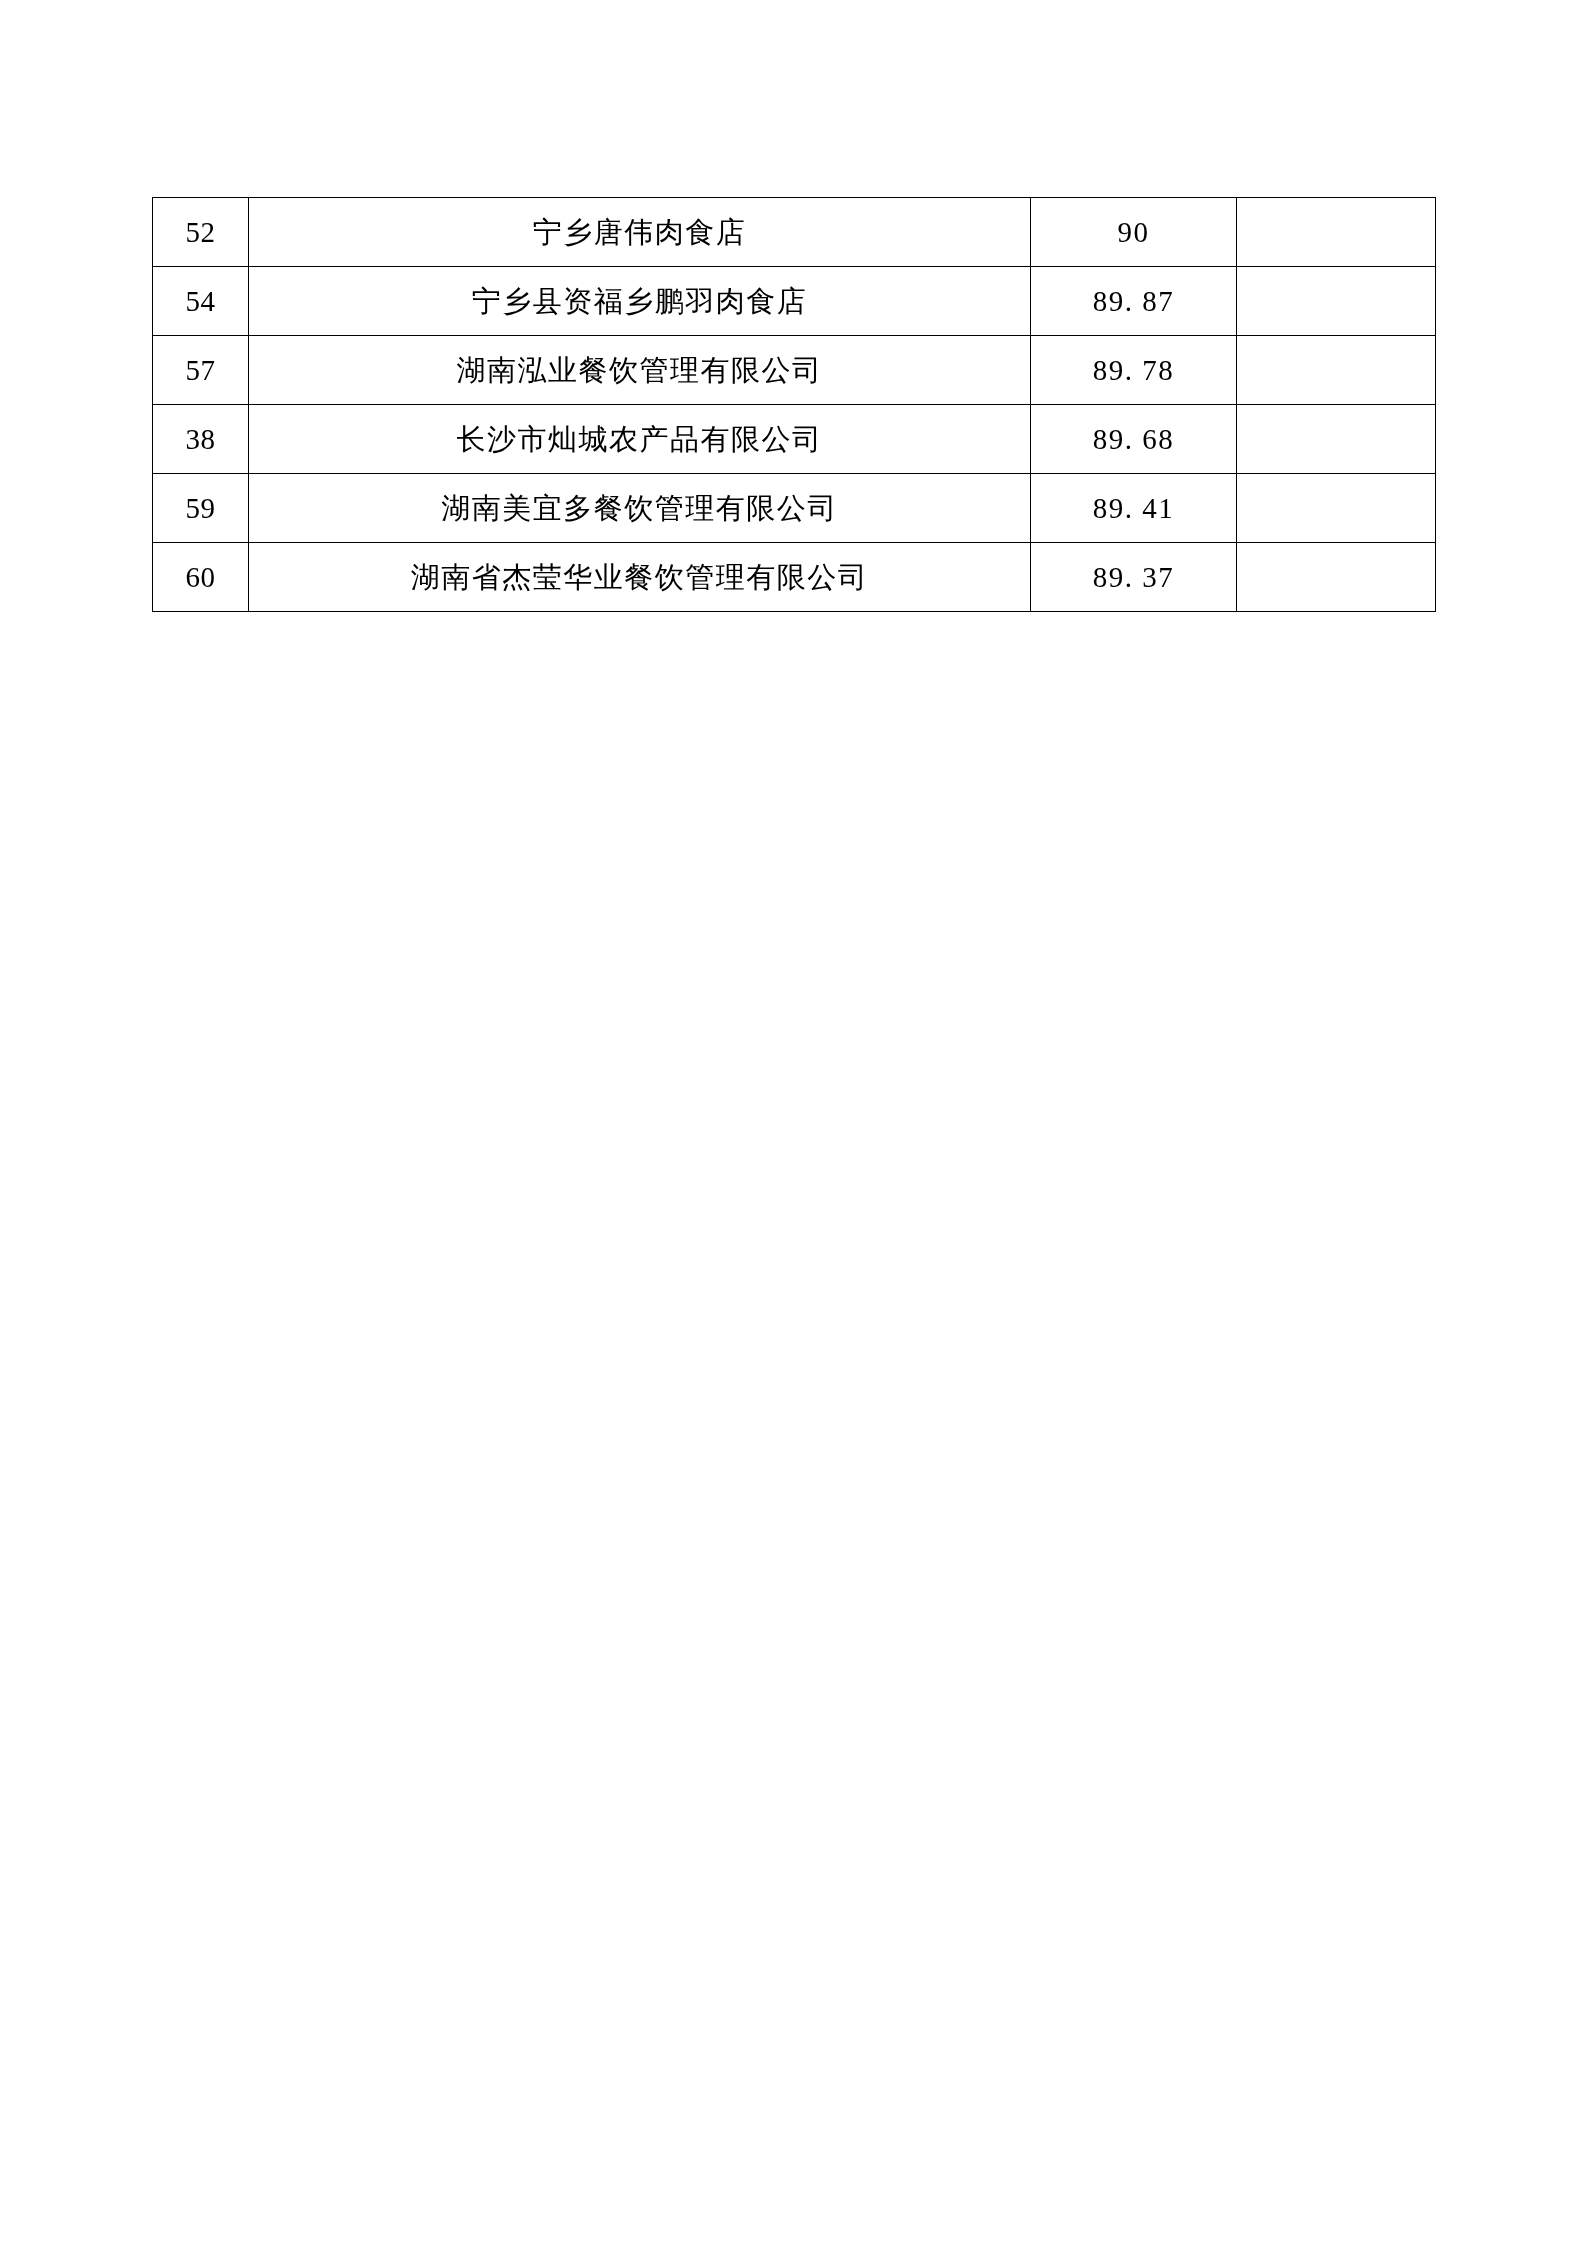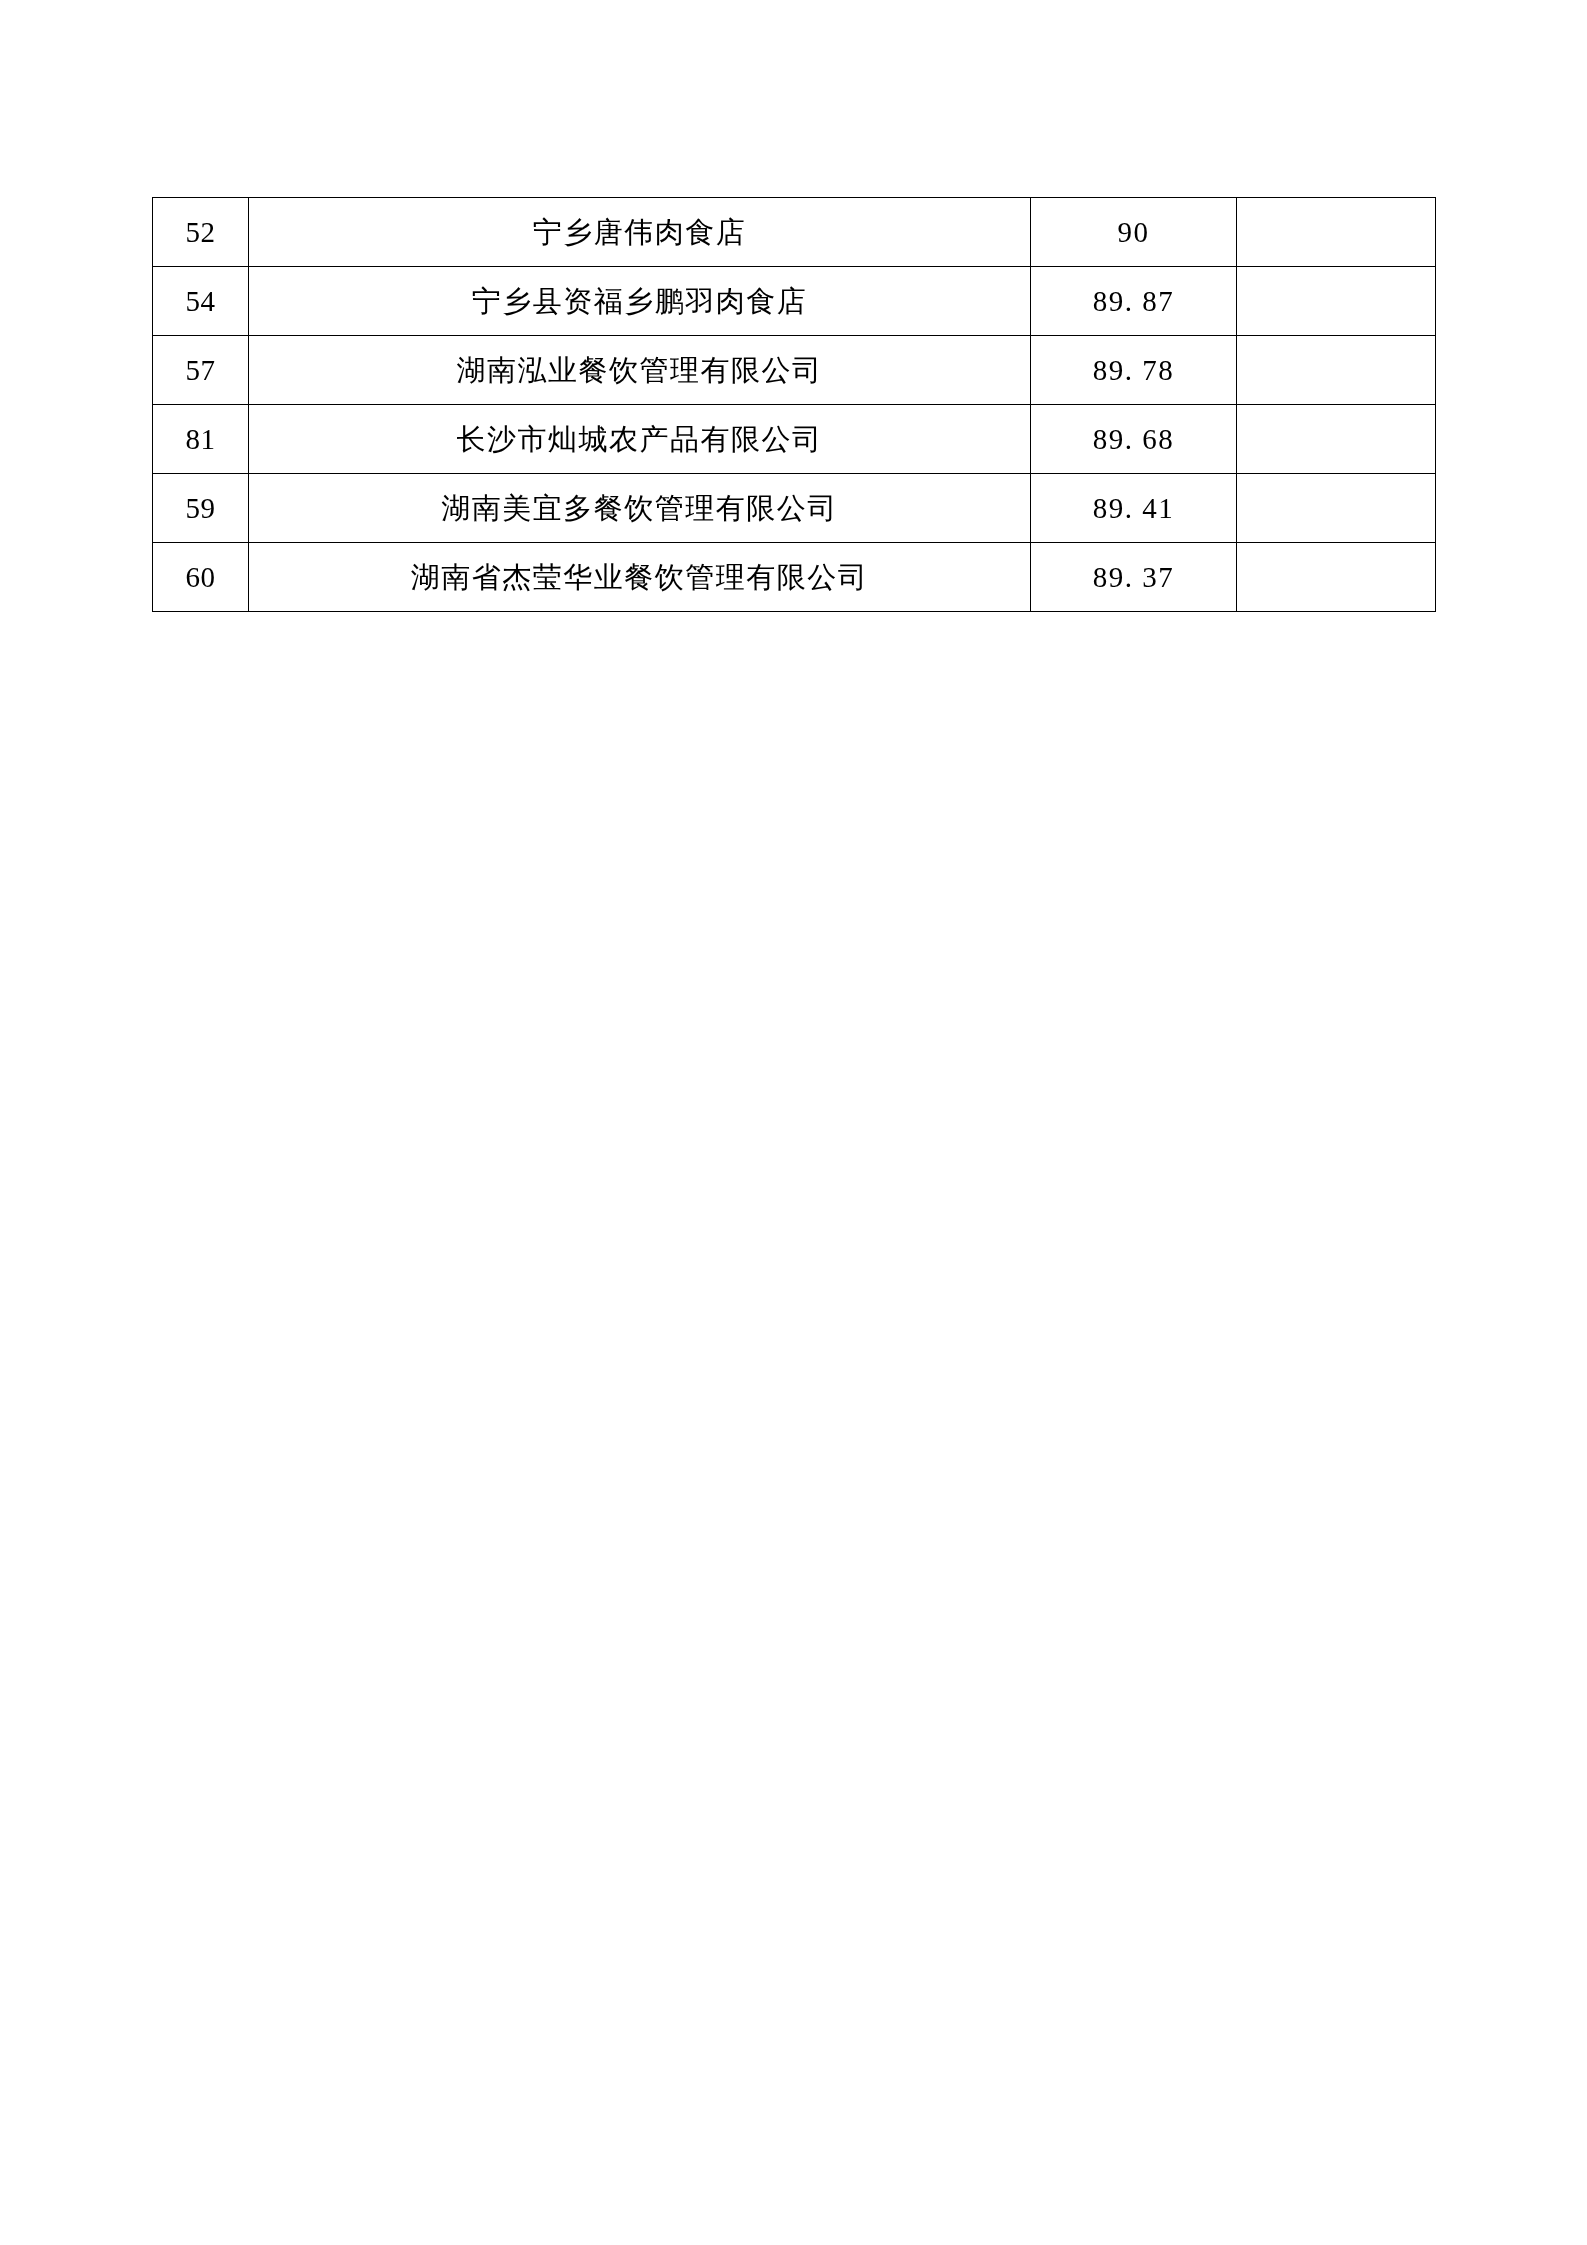--- a/index.html
+++ b/index.html
@@ -90,21 +90,21 @@
           <td class="score">89. 87</td>
           <td class="note"></td>
         </tr>
         <tr>
           <td class="rank">57</td>
           <td class="name">湖南泓业餐饮管理有限公司</td>
           <td class="score">89. 78</td>
           <td class="note"></td>
         </tr>
         <tr>
-          <td class="rank">81</td>
+          <td class="rank">38</td>
           <td class="name">长沙市灿城农产品有限公司</td>
           <td class="score">89. 68</td>
           <td class="note"></td>
         </tr>
         <tr>
           <td class="rank">59</td>
           <td class="name">湖南美宜多餐饮管理有限公司</td>
           <td class="score">89. 41</td>
           <td class="note"></td>
         </tr>

